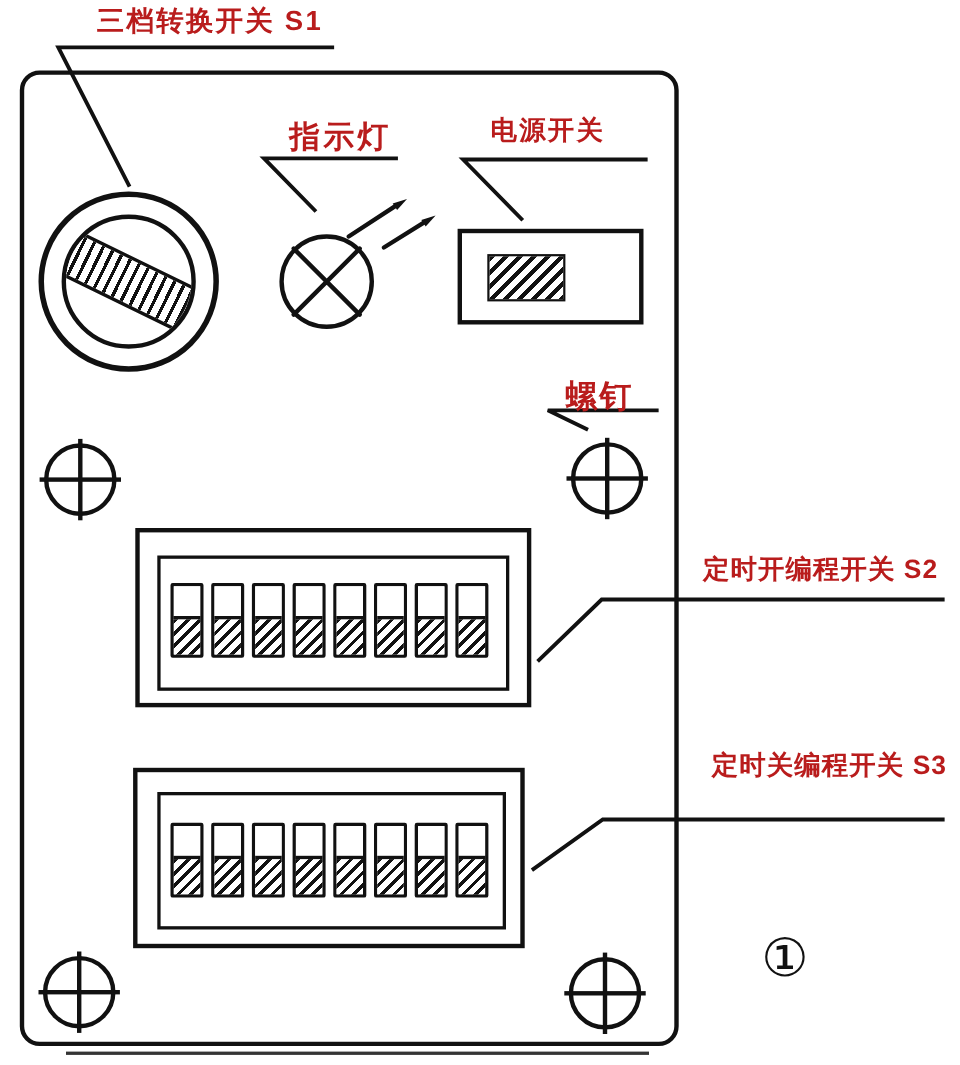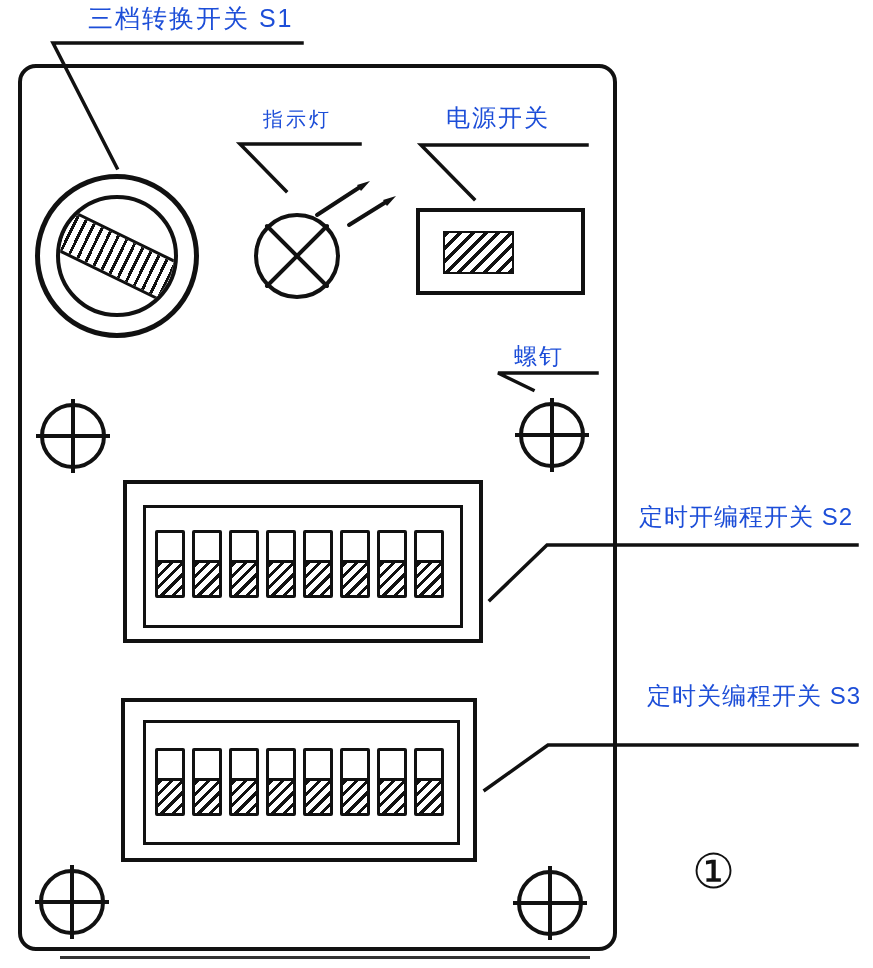--- a/index.html
+++ b/index.html
@@ -6,23 +6,23 @@
   html, body { background: #ffffff; }
   body {
     width: 873px; height: 968px;
     position: relative;
     font-family: "Liberation Sans", sans-serif;
     color: #111;
     overflow: hidden;
   }
   .label {
     position: absolute;
-    font-weight: 400;
+    font-weight: 700;
     white-space: nowrap;
-    color: #1d4ed8;
+    color: #b91c1c;
   }
   
   .panel {
     position: absolute;
     left: 18px; top: 64px;
     width: 599px; height: 887px;
     border: 4px solid #111;
     border-radius: 18px;
     background: #fff;
   }
@@ -225,18 +225,18 @@
     <path d="M317 215 L360 187"></path>
     <path d="M349 225 L386 202"></path>
   </g>
   <g fill="#111" stroke="none">
     <polygon points="370,181 361,191 357,185"></polygon>
     <polygon points="396,196 387,206 383,200"></polygon>
   </g>
 </svg>
 
 <div class="label" style="left:88px; top:2px; font-size:25px; letter-spacing:2px;">三档转换开关 S1</div>
-<div class="label" style="left:263px; top:106px; font-size:20px; letter-spacing:3px;">指示灯</div>
+<div class="label" style="left:263px; top:106px; font-size:28px; letter-spacing:3px;">指示灯</div>
 <div class="label" style="left:446px; top:102px; font-size:24px; letter-spacing:2px;text-align:center;">电源开关</div>
-<div class="label" style="left:514px; top:341px; font-size:23px; letter-spacing:2px;text-align:center;">螺钉</div>
+<div class="label" style="left:514px; top:341px; font-size:29px; letter-spacing:2px;text-align:center;">螺钉</div>
 <div class="label" style="left:627px; top:501px; font-size:24px; letter-spacing:1px;margin-left:12px;">定时开编程开关 S2</div>
 <div class="label" style="left:627px; top:680px; font-size:24px; letter-spacing:1px;margin-left:20px;">定时关编程开关 S3</div>
 <div class="fig-num">①</div>
 
 </body></html>

